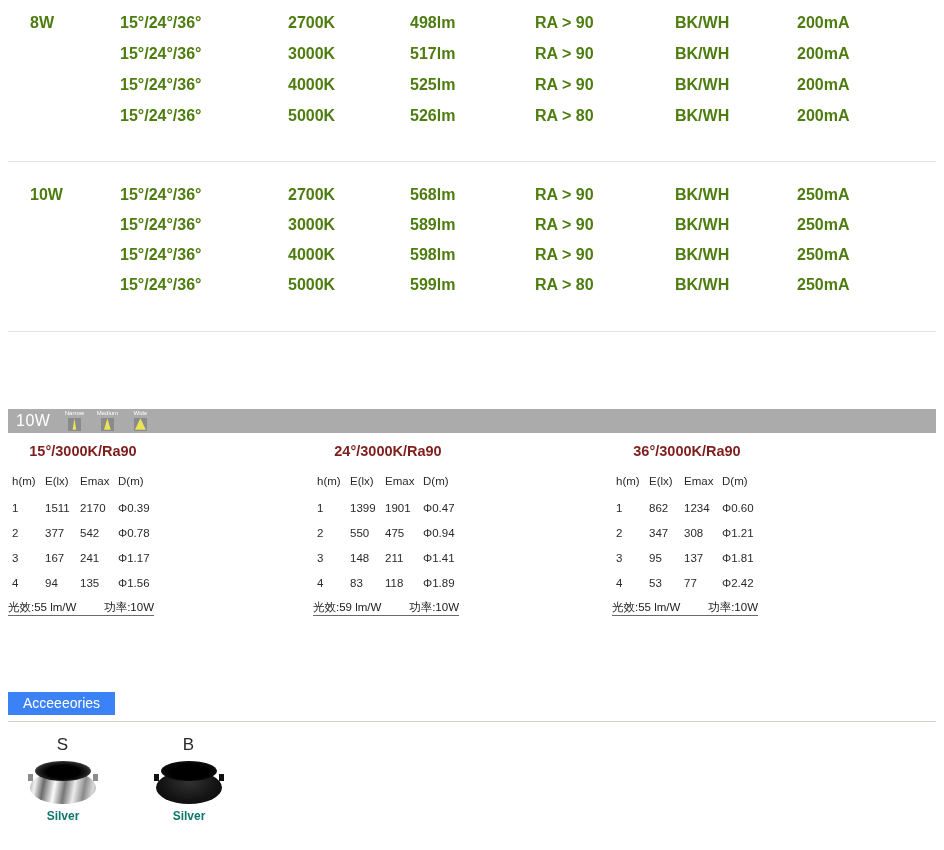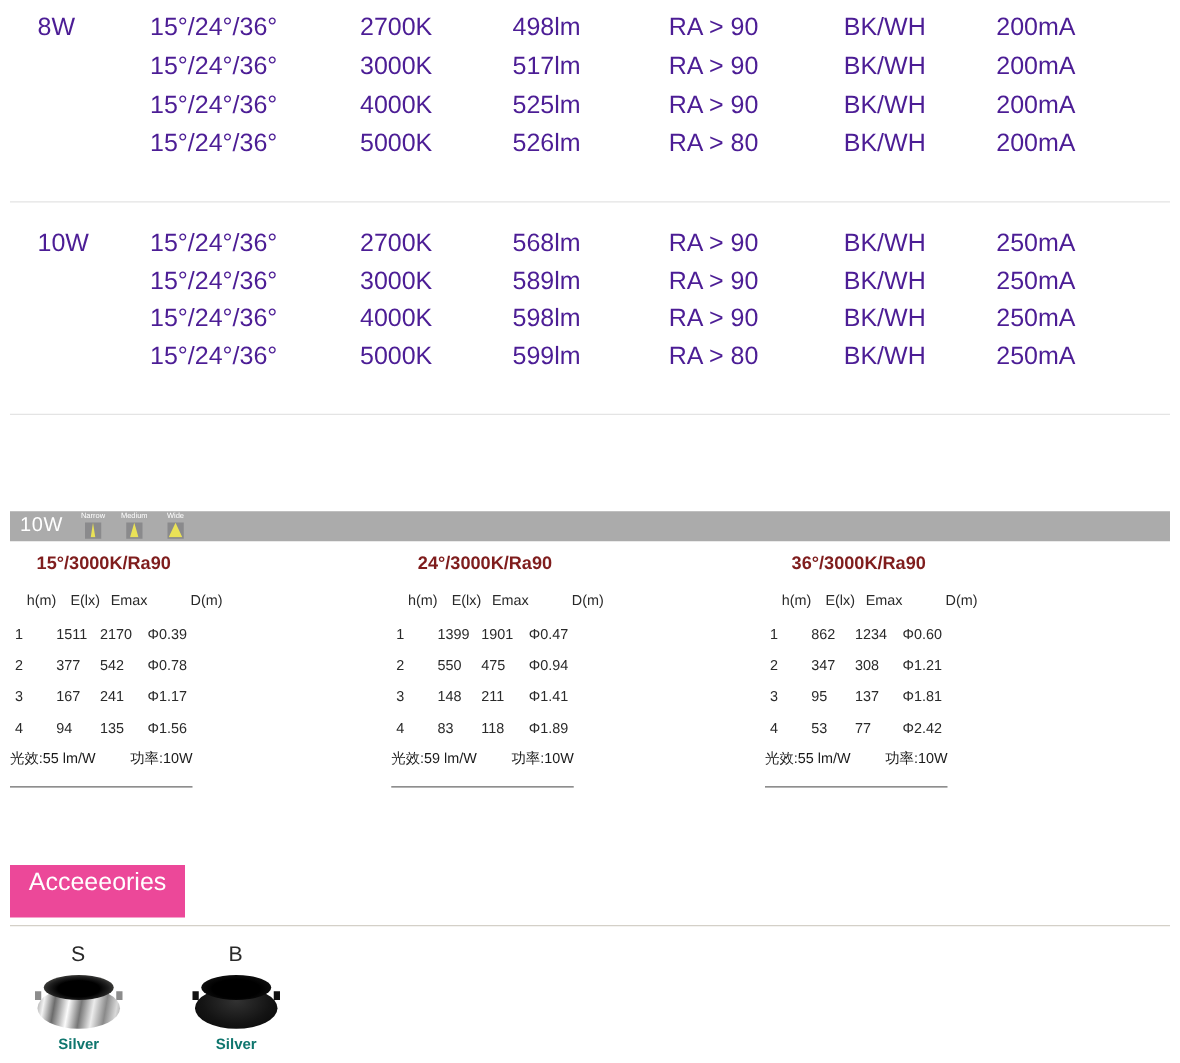--- a/index.html
+++ b/index.html
@@ -15,21 +15,21 @@
     display:grid;
     grid-template-columns:90px 168px 122px 125px 140px 122px 1fr;
     padding-left:22px; align-items:center;
   }
   .spec-header {
     background:#6f6f6b; height:22px; color:#ffffff;
     font-size:12.5px; letter-spacing:1.5px; border-top:1px solid #cfcfcf;
   }
   .spec-rows-a { margin-top:7px; }
   .spec-rows-b { margin-top:18px; }
-  .spec-row { height:31px; color:#4c1d95; font-size:20px; }
+  .spec-row { height:31px; color:#4d7c0f; font-size:16px;font-weight:bold; }
   .spec-rows-b .spec-row { height:30px; }
   .divider { height:1px; background:#e4e4e4; }
   .div-a { margin-top:30px; }
   .div-b { margin-top:31px; }
 
   
   .banner {
     margin:77px 8px 0 8px; height:24px; background:#ababab;
     display:flex; align-items:center; padding-left:8px;
   }
@@ -42,33 +42,33 @@
   .tri-narrow { clip-path:polygon(50% 6%, 64% 94%, 36% 94%); }
   .tri-medium { clip-path:polygon(50% 6%, 76% 94%, 24% 94%); }
   .tri-wide   { clip-path:polygon(50% 6%, 92% 94%, 8% 94%); }
 
   
   .photo { position:relative; margin-top:10px; height:176px; }
   .ptable { position:absolute; top:0; width:170px; }
   .pt-1 { left:8px; } .pt-2 { left:313px; } .pt-3 { left:612px; }
   .ptitle { text-align:center; font-weight:bold; font-size:14.5px; color:#7f1d1d; line-height:16px; width:150px; }
   .pgrid { display:grid; grid-template-columns:33px 35px 38px auto; padding-left:4px; line-height:14px; }
-  .pheader { margin-top:15px; font-size:11.5px; color:#2a2a2a;text-align:right; }
+  .pheader { margin-top:15px; font-size:11.5px; color:#2a2a2a; }
   .prow { font-size:11.5px; color:#2a2a2a; }
   .prow-1 { margin-top:13px; } .prow-n { margin-top:11px; }
   .pfooter {
     margin-top:10px; width:146px; display:flex; justify-content:space-between;
-    font-size:11.5px; color:#1a1a1a; padding-bottom:15px; border-bottom:1px solid #6a6a6a;
+    font-size:11.5px; color:#1a1a1a; padding-bottom:1px; border-bottom:1px solid #6a6a6a;
     line-height:14px;
   }
 
   
   .acc-badge {
-    display:inline-block; margin:73px 0 0 8px; background:#ec4899; color:#ffffff;
-    font-size:20px; padding:3px 15px 16px 15px;
+    display:inline-block; margin:73px 0 0 8px; background:#3b82f6; color:#ffffff;
+    font-size:14px; padding:3px 15px 4px 15px;
   }
   .acc-line { height:1px; background:#d4d0c8; margin:6px 8px 0 8px; }
   .acc-products { display:flex; margin:13px 0 0 8px; }
   .acc-item { width:110px; text-align:center; }
   .acc-item-2 { margin-left:12px; } .acc-item-3 { margin-left:16px; }
   .acc-code { font-size:17px; color:#2a2a2a; height:20px; line-height:20px; letter-spacing:1px; }
   .ring { width:66px; height:44px; position:relative; margin:6px auto 0 auto; }
   .ring-top { position:absolute; top:0; left:5px; width:56px; height:20px; border-radius:50%; z-index:2; }
   .ring-body { position:absolute; top:10px; left:0; width:66px; height:33px; border-radius:50%; z-index:1; }
   .ring-tab { position:absolute; width:5px; height:7px; top:13px; z-index:0; }

